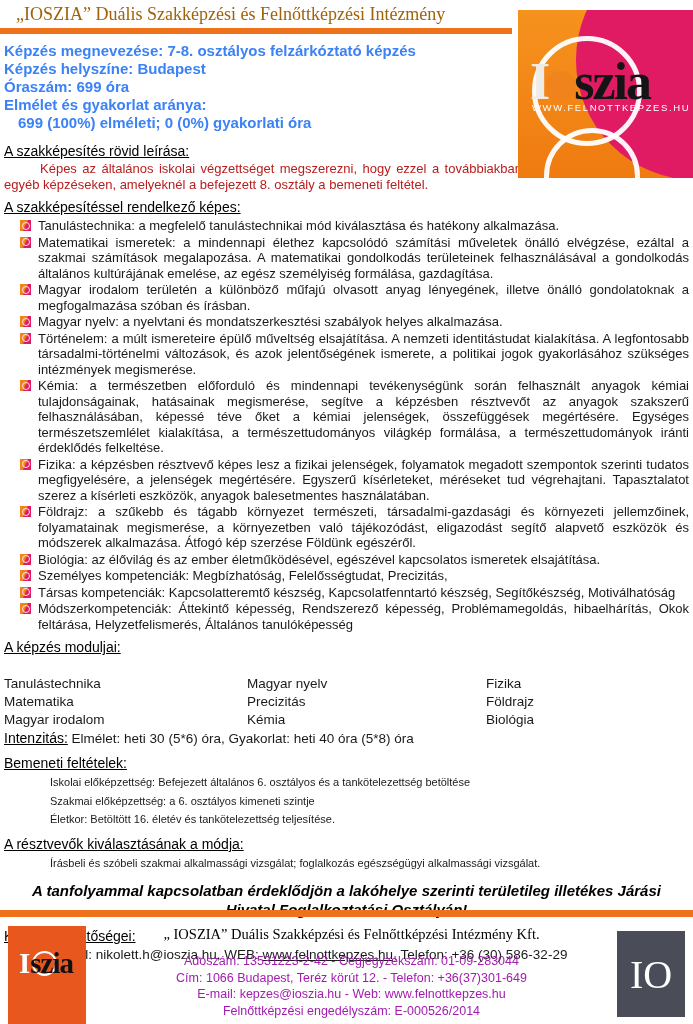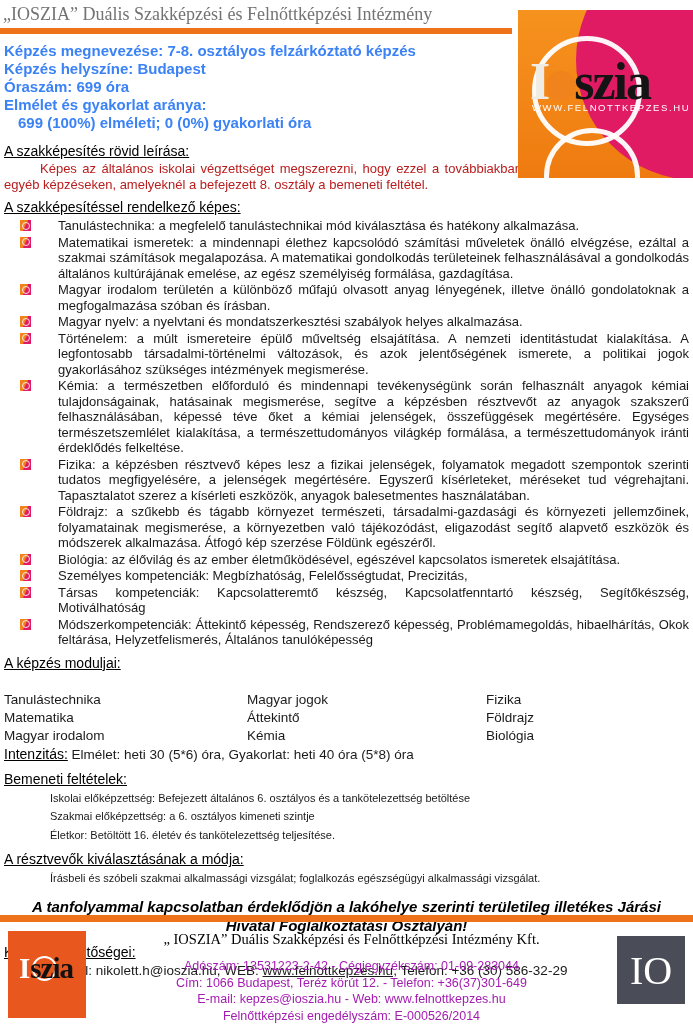--- a/index.html
+++ b/index.html
@@ -6,22 +6,22 @@
   html,body { margin:0; padding:0; }
   body {
     width:693px; height:1024px; background:#ffffff;
     font-family:"Liberation Sans", sans-serif; color:#1a1a1a;
     position:relative; overflow:hidden;
   }
   .page { position:relative; width:693px; height:1024px; }
 
   
   .header-title {
-    font-family:"Liberation Serif", serif; font-size:18px; color:#737373;
-    padding:3px 0 0 3px; line-height:22px;
+    font-family:"Liberation Serif", serif; font-size:18px; color:#a16207;
+    padding:3px 0 0 16px; line-height:22px;
   }
   .header-rule { width:512px; height:6px; background:#EE7219; margin-top:3px; }
 
   
   .header-logo {
     position:absolute; top:10px; left:518px; width:199px; height:168px;
     background:linear-gradient(180deg,#F6921E 0%,#EF7B10 100%); overflow:hidden;
   }
   .logo-magenta { position:absolute; width:240px; height:240px; border-radius:50%;
     background:#E01A63; left:58px; top:-70px; }
@@ -47,51 +47,51 @@
   .sec-heading { display:inline-block; font-size:14px; color:#000;
     text-decoration:underline; margin:7px 0 2px; }
 
   .para { text-align:justify; text-indent:36px; font-size:13px; line-height:15.5px; color:#b91c1c; }
 
   .bullet-row { display:flex; gap:7px; padding-left:16px; margin-top:1px; }
   .bullet-icon { width:11px; height:11px; margin-top:2px; flex:none; position:relative;
     background:linear-gradient(115deg,#F1831C 45%,#E01A63 55%); }
   .bullet-icon::after { content:""; position:absolute; inset:1.5px;
     border:1.5px solid rgba(255,255,255,.85); border-radius:50%; }
-  .bullet-text { flex:1; text-align:justify; font-size:13px; line-height:15.5px;margin-left:20px; }
+  .bullet-text { flex:1; text-align:justify; font-size:13px; line-height:15.5px; }
 
   .modules { display:grid; grid-template-columns:243px 239px 1fr;
     font-size:13.5px; line-height:18px; margin-top:18px; }
 
   .inline-sec { font-size:13.5px; line-height:18px; }
   .inline-sec .sec-heading { margin:0; }
 
   .indent-lines { padding-left:46px; font-size:11px; line-height:18.5px; }
 
   .notice { text-align:center; font-weight:bold; font-style:italic;
     font-size:15px; line-height:19px; margin:9px 14px 2px; color:#000; }
 
   .contact-line { padding-left:46px; font-size:13.5px; line-height:18px; white-space:pre-wrap; }
   .contact-line .link { text-decoration:underline; color:#1a1a1a; cursor:pointer; }
 
   
   .footer { position:absolute; left:0; right:0; bottom:0; }
   .footer-rule { height:7px; background:#EE7219; }
   .footer-body { display:flex; align-items:flex-start; padding:9px 8px 0 8px; }
-  .flogo { width:78px; height:87px; background:#E8571E; position:relative; flex:none;padding-left:24px; }
+  .flogo { width:78px; height:98px; background:#E8571E; position:relative; flex:none;padding-left:24px; }
   .flogo-ring { position:absolute; left:24px; top:25px; width:25px; height:25px;
     border:2px solid #fff; border-radius:50%; }
   .flogo-text { position:absolute; left:11px; top:21px; font-family:"Liberation Serif",serif;
     font-weight:bold; font-size:29px; line-height:32px; white-space:nowrap; }
   .flogo-text .fi { color:#ffffff; }
   .flogo-text .fszia { color:#111; letter-spacing:-1px; }
   .footer-center { flex:1; text-align:center; padding:0 6px; }
   .footer-company { font-family:"Liberation Serif",serif; font-size:14.5px; color:#000; margin-bottom:10px; }
   .footer-line { font-size:12.5px; line-height:16.5px; color:#a21caf; }
-  .rlogo { width:68px; height:68px; background:#4A4D58; color:#fff; flex:none;
+  .rlogo { width:68px; height:86px; background:#4A4D58; color:#fff; flex:none;
     font-family:"Liberation Serif",serif; font-size:40px; display:flex;
     align-items:center; justify-content:center; margin-top:5px; }
 </style>
 </head>
 <body>
 
 <div class="page">
 
   <div>
     <div class="header-title">„IOSZIA” Duális Szakképzési és Felnőttképzési Intézmény</div>
@@ -191,22 +191,22 @@
       <span class="sec-heading">A képzés moduljai:</span>
       <div class="modules">
         <div>
 
         <div>Tanulástechnika</div>
             <div>Matematika</div>
             <div>Magyar irodalom</div>
           </div>
         <div>
 
-        <div>Magyar jogok</div>
-            <div>Áttekintő</div>
+        <div>Magyar nyelv</div>
+            <div>Precizitás</div>
             <div>Kémia</div>
           </div>
         <div>
 
         <div>Fizika</div>
             <div>Földrajz</div>
             <div>Biológia</div>
           </div>
       </div>
     </div>

